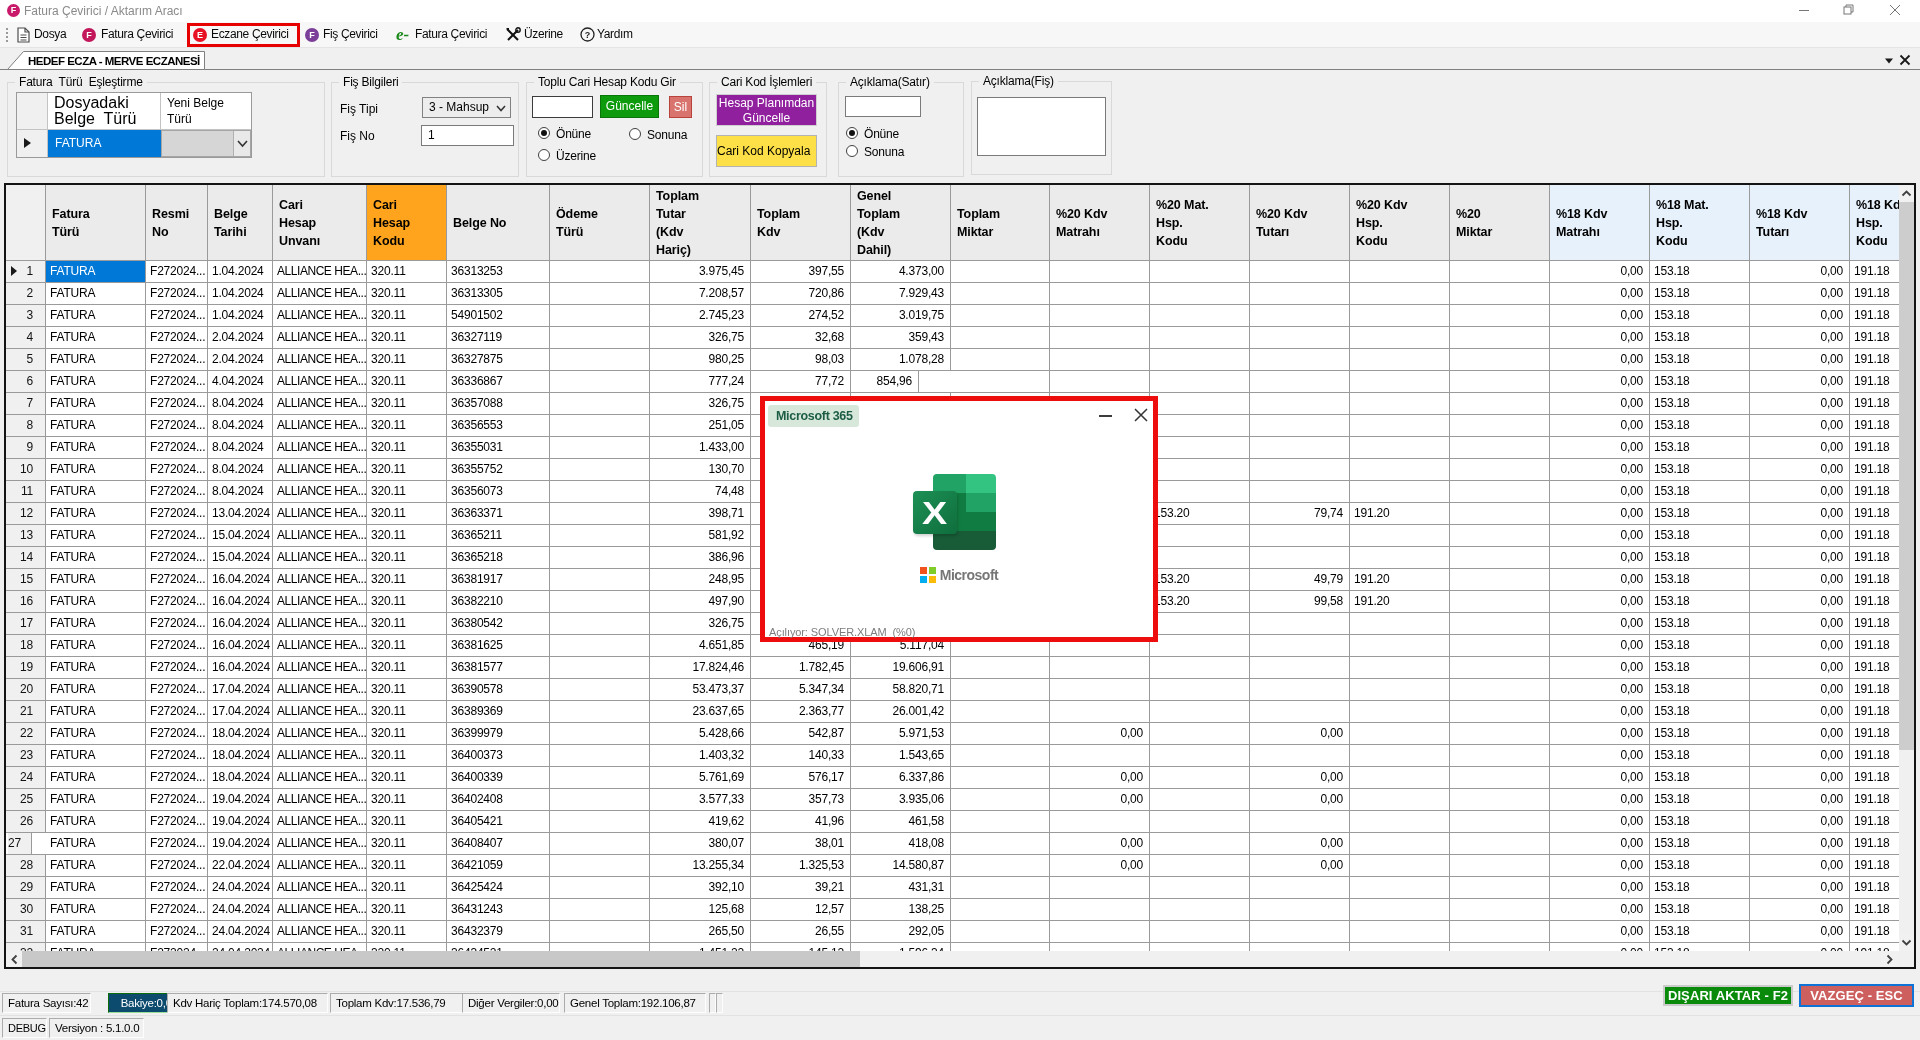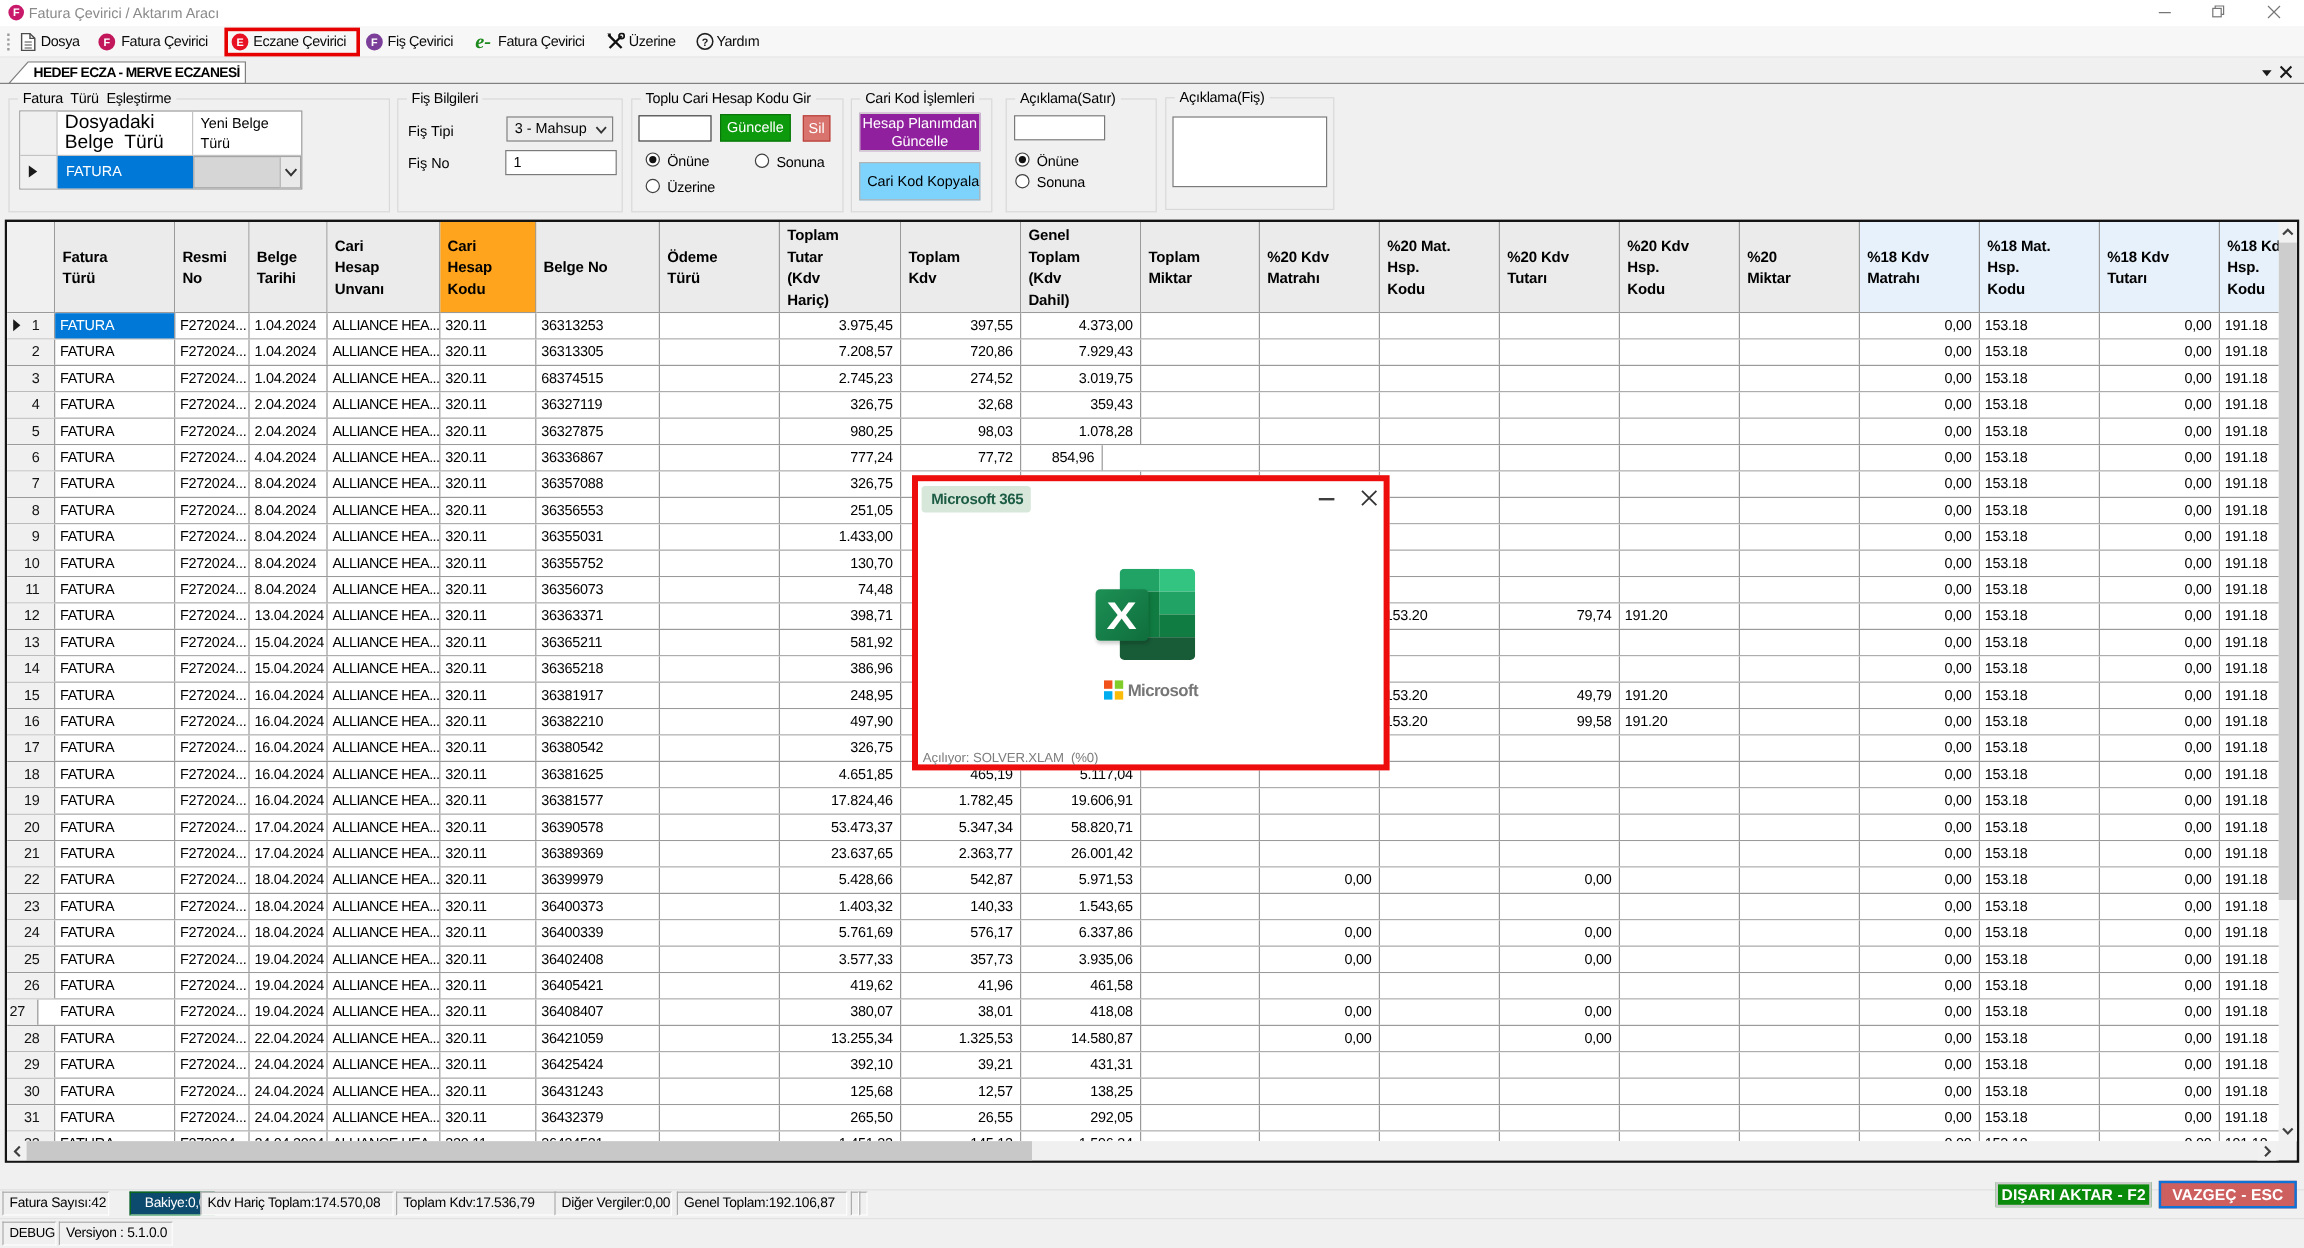--- a/index.html
+++ b/index.html
@@ -146,21 +146,21 @@
 <div class="abs radio sel" style="left:538px;top:127px"></div>
 <div class="abs rlab" style="left:556px;top:128px">Önüne</div>
 <div class="abs radio" style="left:629px;top:128px"></div>
 <div class="abs rlab" style="left:647px;top:129px">Sonuna</div>
 <div class="abs radio" style="left:538px;top:149px"></div>
 <div class="abs rlab" style="left:556px;top:150px">Üzerine</div>
 <div class="abs grp" style="left:709px;top:82px;width:118px;height:95px">
     <div class="glab">Cari Kod İşlemleri</div>
   </div>
 <div class="abs" style="left:716px;top:94px;width:101px;height:32px;background:#91209f;border:1px solid #cfcfcf;color:#fff;font-size:12px;text-align:center;line-height:15px;padding-top:1px">Hesap Planımdan<br>Güncelle</div>
-<div class="abs" style="left:716px;top:135px;width:101px;height:32px;background:#7dd3fc;border:1px solid #b3b3b3;font-size:12px;text-align:right;line-height:30px">Cari Kod Kopyala</div>
+<div class="abs" style="left:716px;top:135px;width:101px;height:32px;background:#fde047;border:1px solid #b3b3b3;font-size:12px;text-align:left;line-height:30px">Cari Kod Kopyala</div>
 <div class="abs grp" style="left:838px;top:82px;width:126px;height:95px">
     <div class="glab">Açıklama(Satır)</div>
   </div>
 <div class="abs inp" style="left:845px;top:96px;width:76px;height:21px"></div>
 <div class="abs radio sel" style="left:846px;top:127px"></div>
 <div class="abs rlab" style="left:864px;top:128px">Önüne</div>
 <div class="abs radio" style="left:846px;top:145px"></div>
 <div class="abs rlab" style="left:864px;top:146px">Sonuna</div>
 <div class="abs grp" style="left:971px;top:81px;width:141px;height:94px">
     <div class="glab">Açıklama(Fiş)</div>
@@ -275,21 +275,21 @@
 <div class="d r" style="left:1744px;width:100px">0,00</div>
 <div class="d l" style="left:1844px;width:100px">191.18</div>
 </div>
 <div class="row" style="top:120px">
 <div class="d rh" style="left:0;width:40px">3</div>
 <div class="d l" style="left:40px;width:100px">FATURA</div>
 <div class="d l" style="left:140px;width:62px">F272024...</div>
 <div class="d l" style="left:202px;width:65px">1.04.2024</div>
 <div class="d l" style="left:267px;width:94px;letter-spacing:-0.45px">ALLIANCE HEA...</div>
 <div class="d l" style="left:361px;width:80px">320.11</div>
-<div class="d l" style="left:441px;width:103px">68374515</div>
+<div class="d l" style="left:441px;width:103px">54901502</div>
 <div class="d l" style="left:544px;width:100px"></div>
 <div class="d r" style="left:644px;width:101px">2.745,23</div>
 <div class="d r" style="left:745px;width:100px">274,52</div>
 <div class="d r" style="left:845px;width:100px">3.019,75</div>
 <div class="d r" style="left:945px;width:99px"></div>
 <div class="d r" style="left:1044px;width:100px"></div>
 <div class="d l" style="left:1144px;width:100px"></div>
 <div class="d r" style="left:1244px;width:100px"></div>
 <div class="d l" style="left:1344px;width:100px"></div>
 <div class="d r" style="left:1444px;width:100px"></div>

